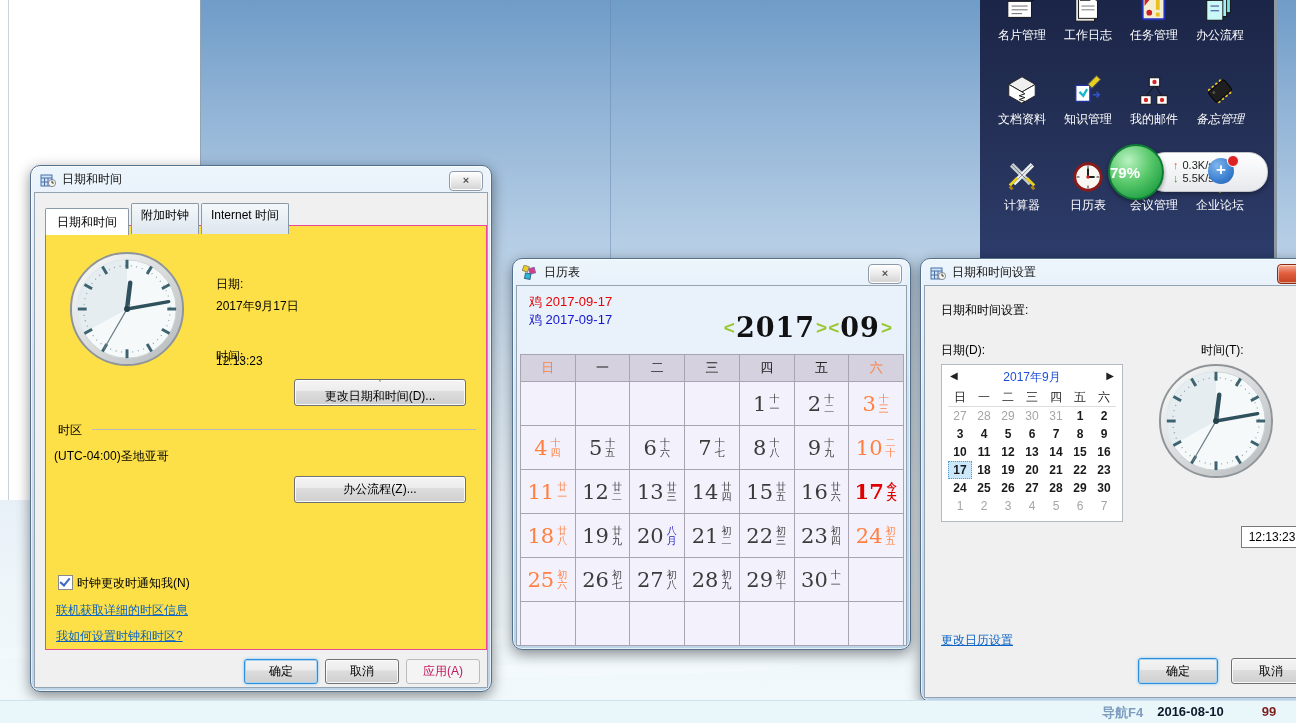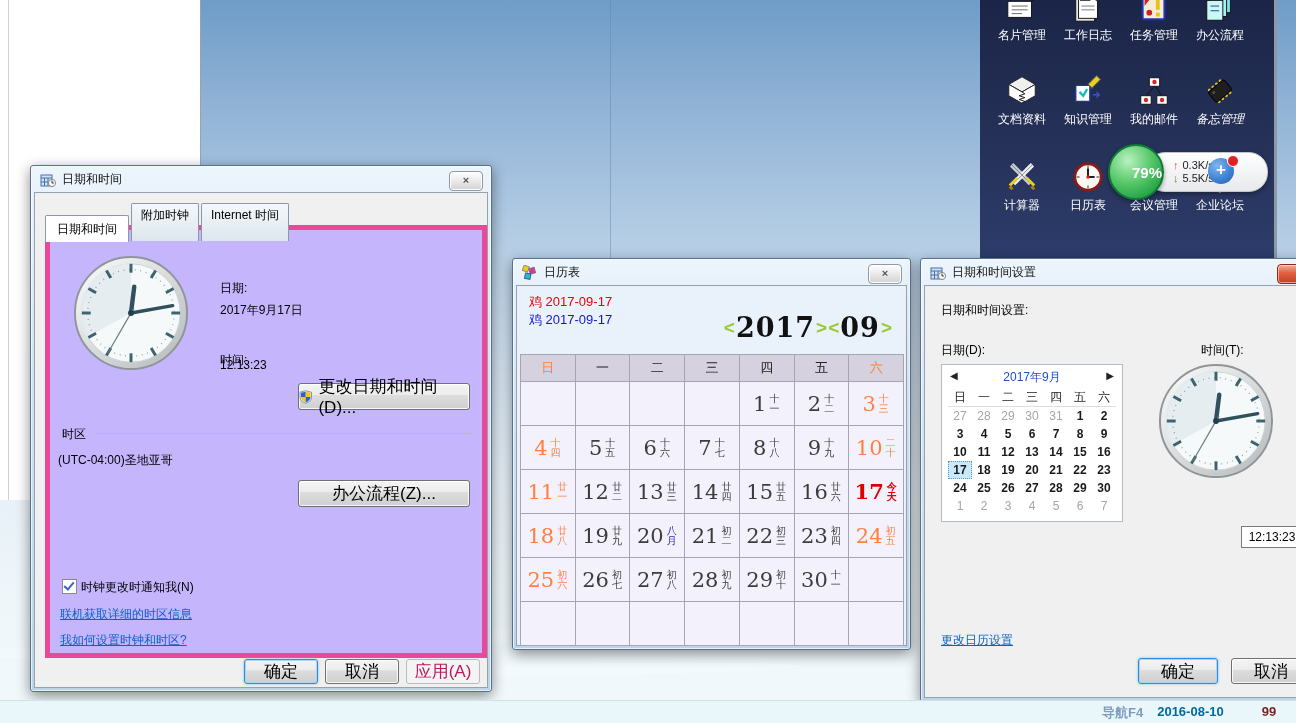--- a/index.html
+++ b/index.html
@@ -11,73 +11,73 @@
   
   .left-panel{left:0;top:0;width:200px;height:500px;background:#fff;border-right:1px solid #93a5b5;}
   .left-panel::before{content:"";position:absolute;left:8px;top:0;bottom:0;width:1px;background:#c9d2da;}
   .bg-line{left:610px;top:0;width:1px;height:258px;background:rgba(100,130,170,.45);}
   .wave{position:absolute;background:rgba(255,255,255,.45);border-radius:50%;}
   .navy-panel{left:980px;top:0;width:294px;height:258px;border-right:3px solid #8d9aa5;
       background:linear-gradient(180deg,#1b2547,#253158 55%,#2d3c6b);}
   .bottom-bar{left:0;top:700px;width:1296px;height:23px;background:#e9f7fb;border-top:1px solid #cde3ec;}
   .bb-text{position:absolute;top:3px;left:1102px;display:flex;gap:14px;font-size:13px;font-weight:bold;}
   .bb-nav{color:#7d9cbe;}
-  .bb-date{color:#0369a1;}
+  .bb-date{color:#0f172a;}
   .bb-count{color:#7c1f1f;margin-left:24px;}
 
   
   .dicon{position:absolute;width:64px;text-align:center;color:#fff;font-size:12px;}
   .dicon .ig{height:38px;display:flex;align-items:flex-end;justify-content:center;}
   .dicon .lb{margin-top:3px;white-space:nowrap;}
 
   
   .nw-pill{left:1146px;top:152px;width:94px;height:38px;background:linear-gradient(180deg,#ffffff,#e7e9ec);
       border-radius:19px;border:1px solid #c2c6ca;box-shadow:0 2px 4px rgba(0,0,0,.35);z-index:6;
       display:flex;flex-direction:column;justify-content:center;padding-left:26px;font-size:11px;color:#222;}
   .nw-row{display:flex;align-items:center;gap:4px;line-height:13px;}
   .nw-up{color:#e05a2b;font-weight:bold;}
   .nw-dn{color:#3aa03a;font-weight:bold;}
   .nw-sphere{left:1108px;top:144px;width:52px;height:52px;border-radius:50%;z-index:7;
       background:radial-gradient(circle at 35% 28%,#b8f2c0,#58c86a 45%,#22a246 80%,#15813a);
-      border:2px solid #0f7a35;display:flex;align-items:center;justify-content:flex-end;
+      border:2px solid #0f7a35;display:flex;align-items:center;justify-content:flex-start;
       color:#fff;font-weight:bold;font-size:15px;box-shadow:0 2px 4px rgba(0,0,0,.4);}
   .nw-plus{left:1208px;top:158px;width:26px;height:26px;border-radius:50%;z-index:8;
       background:radial-gradient(circle at 35% 30%,#7fb6ee,#3a7fd0 60%,#2a5fae);
       color:#fff;font-size:17px;font-weight:bold;text-align:center;line-height:24px;}
   .nw-dot{left:1227px;top:155px;width:10px;height:10px;border-radius:50%;background:#dd2222;border:1px solid #fff;z-index:9;}
 
   
-  .win{position:absolute;border:1px solid #54718e;border-radius:3px;
+  .win{position:absolute;border:1px solid #54718e;border-radius:10px;
       background:linear-gradient(180deg,#edf5fc,#d2e2f2 40%,#bdd3e8);
       box-shadow:0 4px 14px rgba(0,0,0,.45), inset 0 0 0 1px rgba(255,255,255,.65);}
   .win-title{height:27px;display:flex;align-items:center;padding-left:9px;gap:6px;font-size:12px;color:#111;}
   .win-close{position:absolute;top:5px;right:8px;width:32px;height:18px;border:1px solid #8d9aa7;border-radius:4px;
       background:linear-gradient(180deg,#ffffff,#ececec 45%,#d2d2d2);color:#555;font-size:11px;font-weight:bold;
       text-align:center;line-height:16px;box-shadow:inset 0 0 0 1px #fff;}
   .win-close.red{background:linear-gradient(180deg,#f6ae96,#e35e3f 45%,#c2411f);color:#fff;border-color:#8d2a10;
       box-shadow:inset 0 0 0 1px rgba(255,255,255,.5);width:42px;}
   .win-client{position:absolute;left:4px;top:27px;right:4px;bottom:4px;background:#f0f0f0;
       box-shadow:0 0 0 1px #93a3b2;}
 
   
   .btn{position:absolute;display:flex;align-items:center;justify-content:center;gap:6px;
-      border:1px solid #707070;border-radius:3px;font-size:17px;color:#000;
+      border:1px solid #707070;border-radius:3px;font-size:12px;color:#000;
       background:linear-gradient(180deg,#f4f4f4,#ececec 45%,#dddddd 46%,#cfcfcf);
-      box-shadow:inset 0 0 0 1px rgba(255,255,255,.85);}
+      box-shadow:inset 0 0 0 1px rgba(255,255,255,.85);flex-direction:column;}
   .btn.default{border-color:#2f8edb;box-shadow:inset 0 0 0 1px #a9d5f3,0 0 3px #7fc0e8;}
   .btn.disabled{color:#be185d;background:#f4f4f4;border-color:#b8bcbf;box-shadow:none;}
   .link{position:absolute;color:#0a62c4;text-decoration:underline;font-size:12px;cursor:pointer;}
 
   
   #dlg1{left:30px;top:165px;width:460px;height:525px;}
   .tabs{position:absolute;left:10px;top:10px;display:flex;align-items:flex-end;z-index:2;}
-  .tab{padding:3px 9px 17px;font-size:12px;border:1px solid #8a99a8;border-bottom:none;border-radius:2px 2px 0 0;
+  .tab{padding:3px 9px 10px;font-size:12px;border:1px solid #8a99a8;border-bottom:none;border-radius:2px 2px 0 0;
       background:linear-gradient(180deg,#f4f8fb,#dde6ed);margin-right:2px;}
   .tab.active{background:#fff;padding:5px 11px 4px;position:relative;z-index:3;margin-bottom:-1px;}
-  .page{position:absolute;left:10px;right:0;top:32px;height:423px;background:#c4b5fd;border:5px solid #ec4899;}
+  .page{position:absolute;left:10px;right:0;top:32px;height:423px;background:#fde047;border:1px solid #ec4899;}
   .lab{position:absolute;font-size:12px;color:#000;}
   .sep-line{position:absolute;border-top:1px solid #b9b9b9;}
   .chk{position:absolute;width:13px;height:13px;background:#fff;border:1px solid #8a8a8a;}
   .chk i{display:block;width:8px;height:4px;border-left:2px solid #3b67c6;border-bottom:2px solid #3b67c6;
       transform:rotate(-50deg);margin:2px 0 0 1px;}
   .footer-btn{width:72px;height:23px;}
 
   
   #dlg2{left:512px;top:258px;width:397px;height:390px;}
   #dlg2 .win-client{background:#e9f1fb;}

